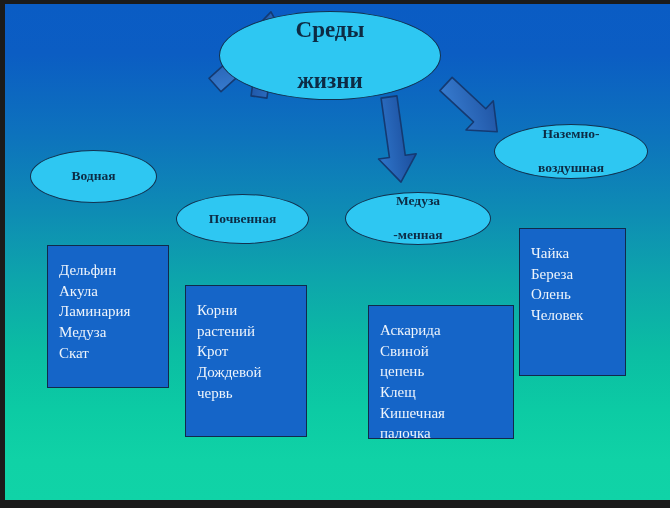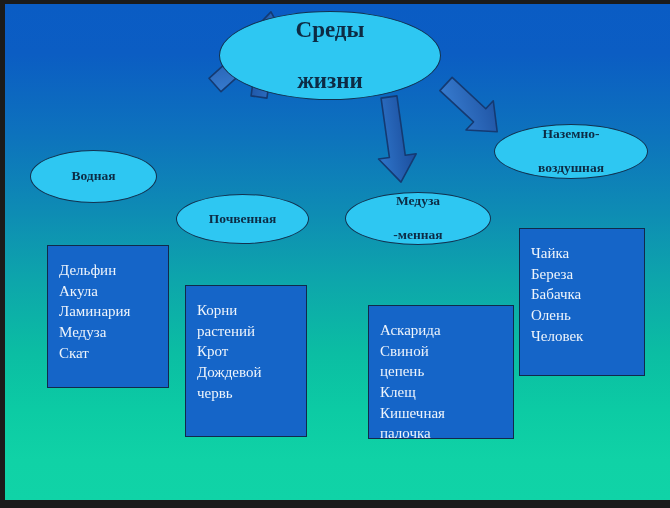--- a/index.html
+++ b/index.html
@@ -128,21 +128,21 @@
     color: #eef4fb;
     font-size: 15px;
     line-height: 1.38;
     padding: 14px 0 0 11px;
   }
   .listbox .item { display: block; }
 
   #box-vodnaya     { left: 47px;  top: 245px; width: 122px; height: 143px; }
   #box-pochvennaya { left: 185px; top: 285px; width: 122px; height: 152px; }
   #box-organizm    { left: 368px; top: 305px; width: 146px; height: 134px; }
-  #box-nazemno     { left: 519px; top: 228px; width: 126px; height: 148px; }
+  #box-nazemno     { left: 519px; top: 228px; width: 107px; height: 148px; }
 
   .arrow-layer {
     position: absolute;
     left: 0;
     top: 0;
     width: 670px;
     height: 508px;
     pointer-events: none;
   }
 </style>
@@ -230,21 +230,20 @@
     <span class="item">Свиной</span>
     <span class="item">цепень</span>
     <span class="item">Клещ</span>
     <span class="item">Кишечная</span>
     <span class="item">палочка</span>
   </div>
 
   <div class="listbox" id="box-nazemno">
     <span class="item">Чайка</span>
     <span class="item">Береза</span>
-    <span class="item">Бабачка</span>
     <span class="item">Олень</span>
     <span class="item">Человек</span>
   </div>
 
   <div id="frame-top"></div>
   <div id="frame-left"></div>
   <div id="frame-bottom"></div>
 
 </div>
 

